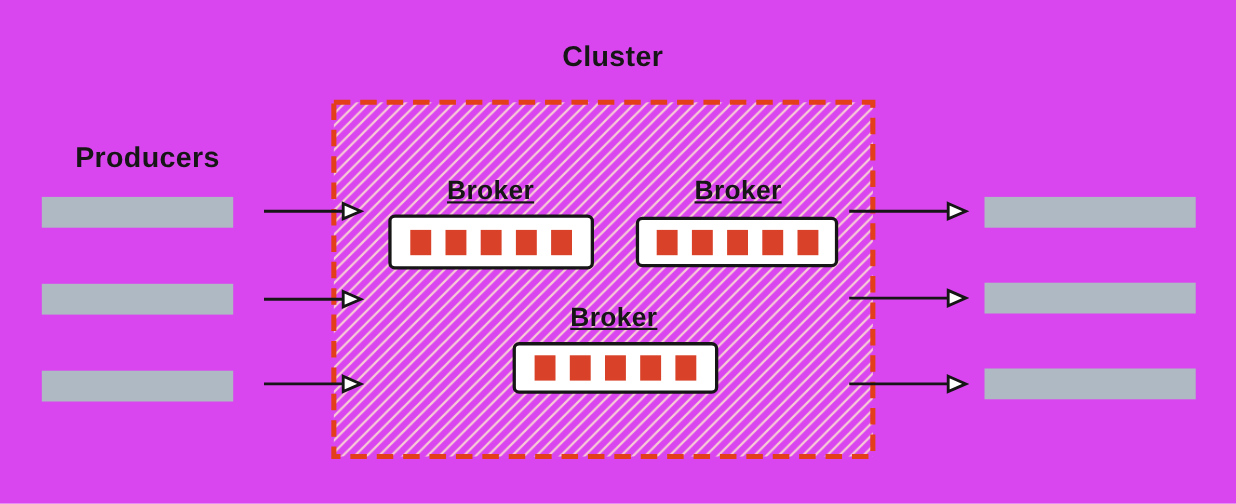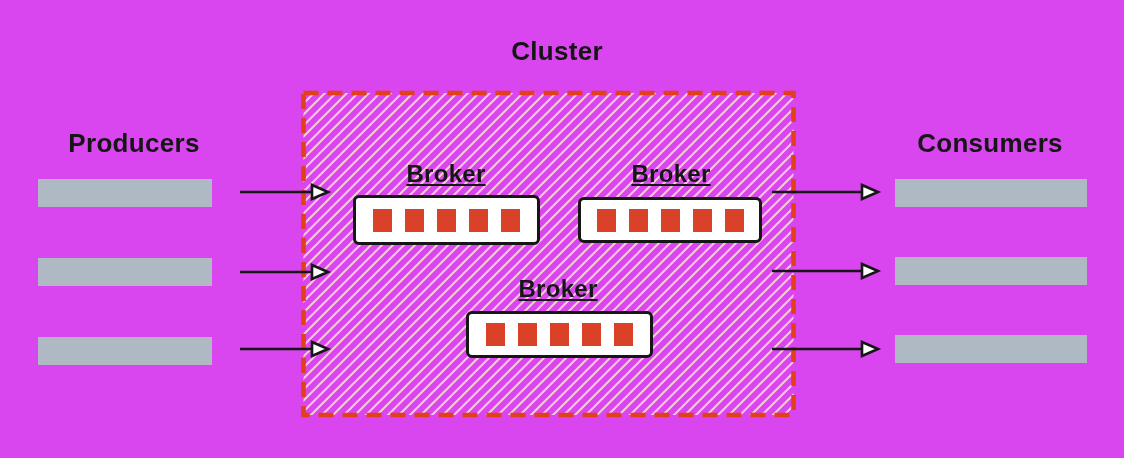--- a/index.html
+++ b/index.html
@@ -74,21 +74,20 @@
       <polygon class="arrow-head" points="862,264 878,271 862,278"></polygon>
     </g>
     <g>
       <line class="arrow-shaft" x1="772" y1="349" x2="863" y2="349"></line>
       <polygon class="arrow-head" points="862,342 878,349 862,356"></polygon>
     </g>
   </svg>
 
   <div class="label" id="cluster-title" style="left:557px;top:36px">Cluster</div>
   <div class="label" style="left:134px;top:128px">Producers</div>
-  <div class="label" style="left:990px;top:128px">Consumers</div>
 
   <div class="stream-col" id="producer-streams">
     <div class="stream-bar"></div>
   <div class="stream-bar"></div>
       <div class="stream-bar"></div>
     </div>
 
   <div class="stream-col" id="consumer-streams">
     <div class="stream-bar"></div>
   <div class="stream-bar"></div>

